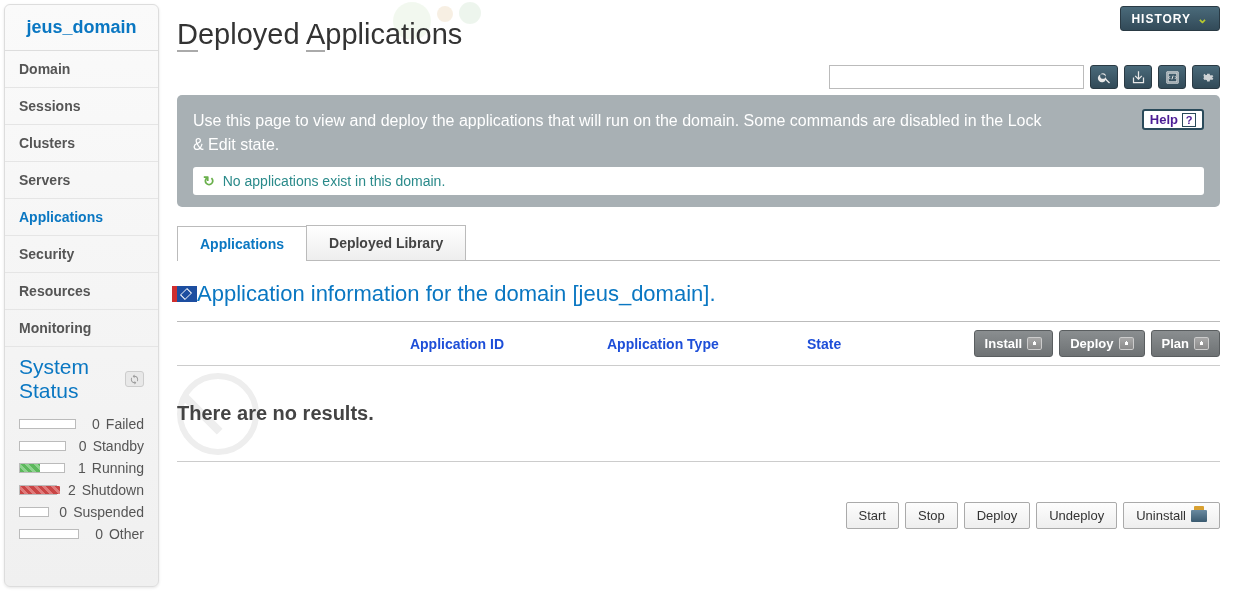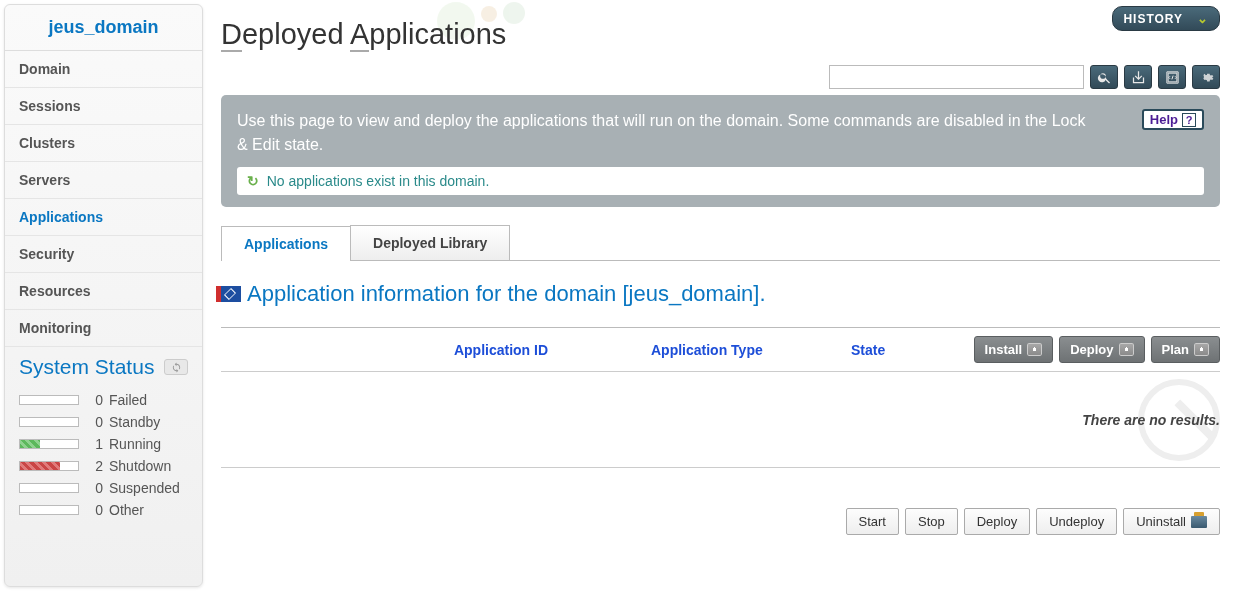--- a/index.html
+++ b/index.html
@@ -1,35 +1,35 @@
 <!DOCTYPE html>
 <html><head>
 <meta charset="utf-8">
 <style>
 * { margin:0; padding:0; box-sizing:border-box; font-family:"Segoe UI",Arial,sans-serif; }
 body { background:#fff; width:1234px; height:591px; display:flex; position:relative; }
 
 
-.sidebar { width:199px; background:linear-gradient(#fafafa,#f0f0f0); border:1px solid #ddd; border-radius:6px; margin:4px; padding-bottom:24px; box-shadow:0 1px 3px rgba(0,0,0,.1); }
+.sidebar { width:155px; background:linear-gradient(#fafafa,#f0f0f0); border:1px solid #ddd; border-radius:6px; margin:4px; padding-bottom:24px; box-shadow:0 1px 3px rgba(0,0,0,.1); }
 .sidebar-title { text-align:center; padding:12px 0; font-size:18px; color:#0a77c2; font-weight:600; border-bottom:1px solid #ddd; }
 .sidebar-nav .nav-item { padding:10px 14px; font-size:14px; color:#555; border-bottom:1px solid #e5e5e5; cursor:pointer; font-weight:600; }
 .sidebar-nav .nav-item.active { color:#0a77c2; }
 .status-header { display:flex; align-items:center; padding:8px 14px 6px; font-size:21px; color:#0a77c2; font-weight:400; }
 .status-header .refresh-badge { margin-left:auto; width:24px; height:16px; background:#e8e8e8; border:1px solid #ccc; border-radius:3px; display:flex; align-items:center; justify-content:center; }
 .status-list { padding:4px 14px; }
 .status-row { display:flex; align-items:center; font-size:14px; color:#555; padding:3px 0; }
 .status-bar { width:60px; height:10px; border:1px solid #bbb; margin-right:10px; position:relative; background:#fff; }
 .status-bar .fill { position:absolute; left:0; top:0; bottom:0; }
 .fill-green { width:20px; background:repeating-linear-gradient(45deg,#5cb85c,#5cb85c 3px,#8ed28e 3px,#8ed28e 6px); }
 .fill-red { width:40px; background:repeating-linear-gradient(45deg,#c94545,#c94545 3px,#e07a7a 3px,#e07a7a 6px); }
 .status-row .count { width:14px; text-align:right; margin-right:6px; }
 
 
 .main { flex:1; padding:8px 14px 20px 14px; position:relative; }
-.history-btn { position:absolute; top:6px; right:14px; background:linear-gradient(#4a6a7a,#324a58); color:#fff; font-weight:700; font-size:12px; padding:4px 10px; border:1px solid #2a3a44; border-radius:10px; display:flex; align-items:center; gap:14px; letter-spacing:1px; }
+.history-btn { position:absolute; top:6px; right:14px; background:linear-gradient(#4a6a7a,#324a58); color:#fff; font-weight:700; font-size:12px; padding:4px 10px; border:1px solid #2a3a44; border-radius:3px; display:flex; align-items:center; gap:6px; letter-spacing:1px; }
 .history-btn .chev { color:#b8ca2e; font-size:13px; }
 .page-title { font-size:29px; color:#333; font-weight:400; padding:10px 0 14px; }
 .page-title .ul-first { border-bottom:2px solid #aaa; }
 .decor { position:absolute; left:230px; top:2px; display:flex; gap:6px; opacity:.5; z-index:-1;}
 .decor span { width:22px; height:22px; border-radius:50%; }
 .decor .c1 { background:#e6f3e0; width:38px; height:38px; }
 .decor .c2 { background:#f0e0c8; width:16px; height:16px; margin-top:4px;}
 .decor .c3 { background:#ddecdd; }
 
 .search-row { display:flex; justify-content:flex-end; align-items:center; gap:6px; margin-bottom:6px; }
@@ -40,36 +40,36 @@
 .info-panel { background:#a8b0b4; border-radius:5px; padding:14px 16px 12px; color:#fff; margin-bottom:18px; }
 .info-panel .help-btn { float:right; background:#fff; color:#4c1d95; border:2px solid #2a4a5a; border-radius:3px; padding:1px 6px; font-size:13px; font-weight:700; display:flex; align-items:center; gap:4px; }
 .info-panel .desc { font-size:16px; line-height:1.5; margin-bottom:10px; max-width:850px; }
 .status-msg { background:#fff; border-radius:3px; padding:6px 10px; color:#2a8a8a; font-family:"Courier New",monospace; font-size:14px; display:flex; align-items:center; gap:8px; }
 .status-msg .refresh-icon { color:#6ab04c; font-weight:bold; }
 
 .tabs { display:flex; border-bottom:1px solid #bbb; }
 .tab { padding:9px 22px; font-size:14px; font-weight:700; color:#444; border:1px solid #bbb; border-bottom:none; margin-right:-1px; cursor:pointer; background:linear-gradient(#fff,#eee); }
 .tab.active { color:#0a77c2; background:#fff; position:relative; top:1px; }
 
-.section-head { display:flex; align-items:center; gap:6px; padding:20px 0 20px; border-bottom:1px solid #bbb; }
+.section-head { display:flex; align-items:center; gap:0; padding:20px 0 14px; border-bottom:1px solid #bbb; }
 .section-head .flag { width:20px; height:16px; background:#1d4ea0; position:relative; }
 .section-head .flag::before { content:""; position:absolute; left:-5px; top:0; width:5px; height:16px; background:#d02e2e; }
 .section-head .flag::after { content:""; position:absolute; left:4px; top:3px; width:8px; height:8px; border:1px solid #fff; transform:rotate(45deg) scale(.7,1);}
 .section-title { font-size:22px; color:#0a77c2; }
 
 .table-head { display:flex; align-items:center; border-bottom:1px solid #ccc; padding:8px 0; }
 .col { font-size:14px; font-weight:700; color:#1d4ed8; }
 .col-id { flex:0 0 430px; text-align:center; padding-left:130px;}
 .col-type { flex:0 0 200px; }
 .col-state { flex:0 0 110px; }
 .tbl-actions { margin-left:auto; display:flex; gap:6px; }
 .act-btn { background:linear-gradient(#8a8e90,#6e7274); color:#fff; font-size:13px; font-weight:700; padding:5px 10px; border:1px solid #5a5e60; border-radius:3px; display:flex; align-items:center; gap:5px; cursor:pointer; }
 .act-btn .plus { width:15px; height:13px; border-radius:2px; background:radial-gradient(circle,#fff 2px,transparent 2px),linear-gradient(#aaa,#888); box-shadow:inset 0 0 0 1px #ccc; }
 
-.no-results { position:relative; height:96px; display:flex; align-items:center; justify-content:flex-end; font-size:14px; color:#444; font-weight:600; border-bottom:1px solid #ccc;font-style:italic; }
+.no-results { position:relative; height:96px; display:flex; align-items:center; justify-content:flex-start; font-size:20px; color:#444; font-weight:600; border-bottom:1px solid #ccc; }
 .no-results::before { content:""; position:absolute; width:70px; height:70px; border:6px solid #eee; border-radius:50%; z-index:-1;}
 .no-results::after { content:""; position:absolute; width:50px; height:8px; background:#eee; transform:rotate(45deg); z-index:-1;}
 
 .footer-actions { display:flex; justify-content:flex-end; gap:6px; padding:40px 0 0; }
 .foot-btn { background:linear-gradient(#fdfdfd,#eee); border:1px solid #aaa; border-radius:2px; padding:5px 12px; font-size:13px; color:#333; cursor:pointer; display:flex; align-items:center; gap:5px;justify-content:center;}
 .foot-btn.uninstall .tray { width:16px; height:12px; background:linear-gradient(#6a8aa0,#3a5a70); border-radius:1px; position:relative;}
 .foot-btn.uninstall .tray::after{content:"";position:absolute;left:3px;top:-4px;width:10px;height:4px;background:#d8a030;border-radius:1px 1px 0 0;}
 </style>
 </head>
 <body>

